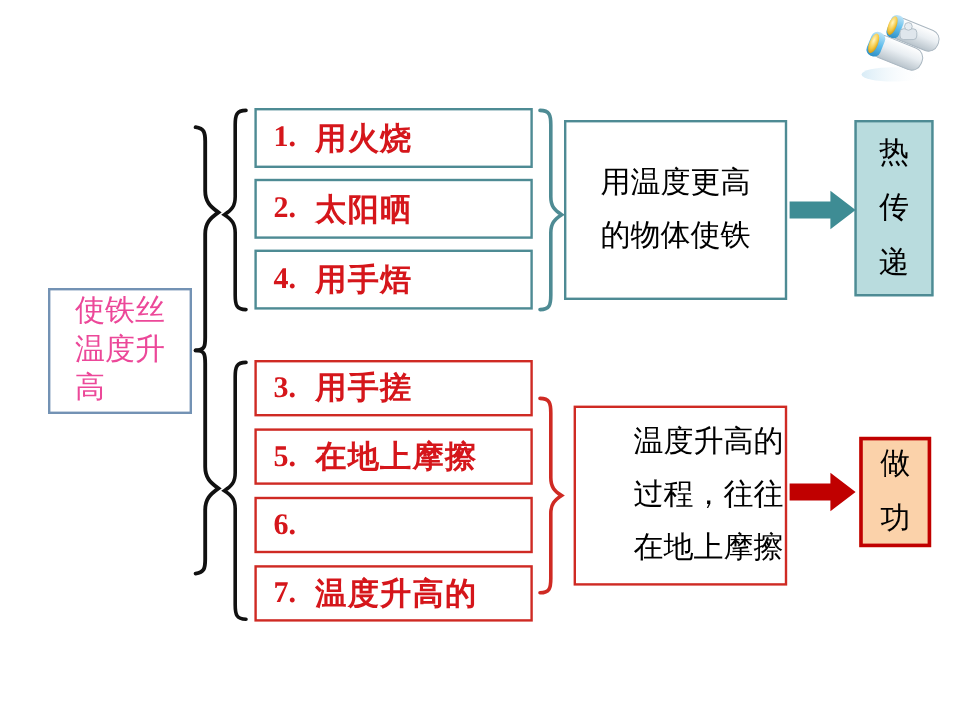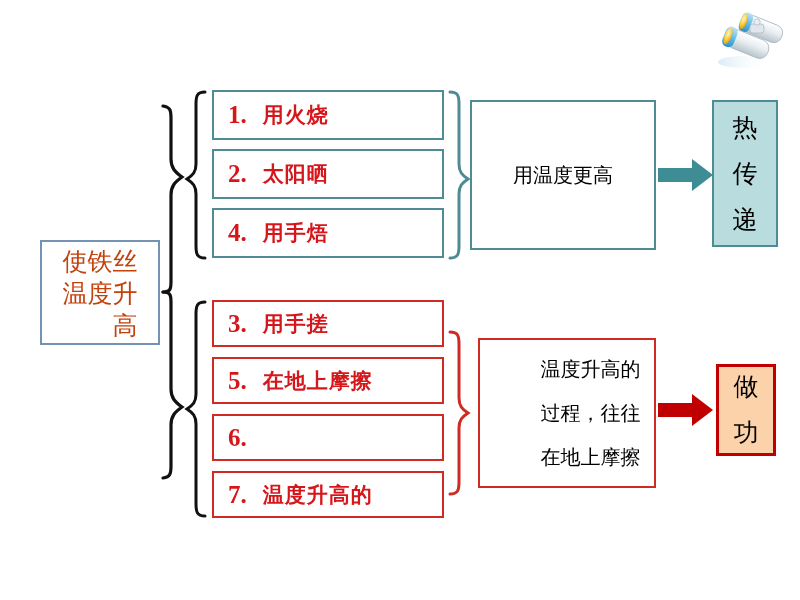--- a/index.html
+++ b/index.html
@@ -35,24 +35,24 @@
     border: 2px solid #7392B4;
     background: #ffffff;
     box-sizing: border-box;
     display: flex;
     align-items: center;
     justify-content: center;
   }
   .root-box .txt {
     font-size: 25px;
     line-height: 32px;
-    color: #c2410c;
-    text-align: right;
+    color: #ec4899;
+    text-align: left;
     letter-spacing: 0px;
-    font-family: Liberation Sans, sans-serif;
+    font-family: Liberation Mono, monospace;
   }
 
   
   .item-box {
     position: absolute;
     left: 212px;
     width: 232px;
     box-sizing: border-box;
     background: #ffffff;
     display: flex;
@@ -61,41 +61,41 @@
   .item-box.teal { border: 2px solid #4E8B94; }
   .item-box.red  { border: 2px solid #CF2A23; }
   .item-box .num {
     font-size: 25px;
     font-weight: bold;
     color: #D5161B;
     padding-left: 14px;
     font-family: "Liberation Serif", "DejaVu Serif", serif;
   }
   .item-box .lbl {
-    font-size: 21px;
+    font-size: 26px;
     font-weight: bold;
     color: #D5161B;
     padding-left: 16px;
     letter-spacing: 1px;
     font-family: "Liberation Serif", "DejaVu Serif", serif;
   }
 
   
   .concl-box {
     position: absolute;
     box-sizing: border-box;
     background: #ffffff;
     display: flex;
     align-items: center;
     justify-content: center;
   }
   .concl-box.teal { border: 2px solid #4E8B94; }
   .concl-box.red  { border: 2px solid #CF2A23; }
   .concl-box .txt {
-    font-size: 20px;
+    font-size: 25px;
     line-height: 44px;
     color: #000000;
     text-align: center;
     letter-spacing: 0px;
     font-family: "Liberation Serif", "DejaVu Serif", serif;
   }
 
   
   .result-box {
     position: absolute;
@@ -209,20 +209,21 @@
     <span class="num">6.</span>
   </div>
   <div class="item-box red" style="top:471px;height:47px;">
     <span class="num">7.</span>
     <span class="lbl">温度升高的</span>
   </div>
 
   <div class="concl-box teal" style="left:470px;top:100px;width:186px;height:150px;">
     <div class="txt">
       <div>用温度更高</div>
+      <div>的物体使铁</div>
     </div>
   </div>
 
   <div class="concl-box red" style="left:478px;top:338px;width:178px;height:150px;padding-left:47px;">
     <div class="txt">
       <div>温度升高的</div>
       <div>过程，往往</div>
       <div>在地上摩擦</div>
     </div>
   </div>

